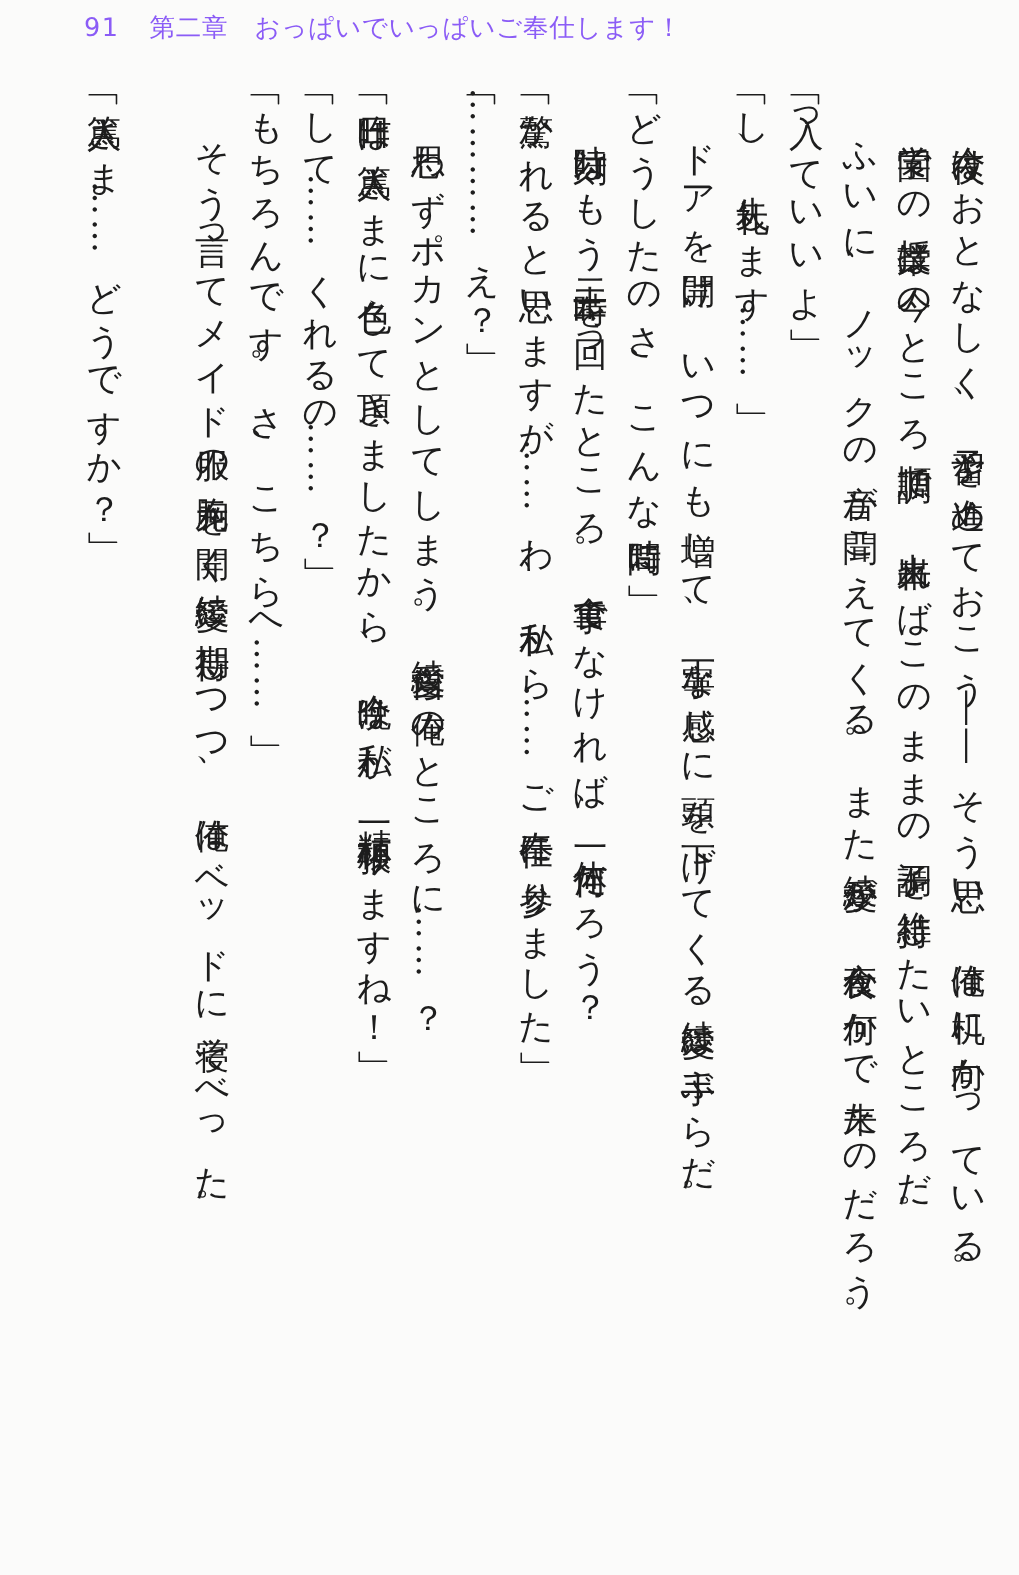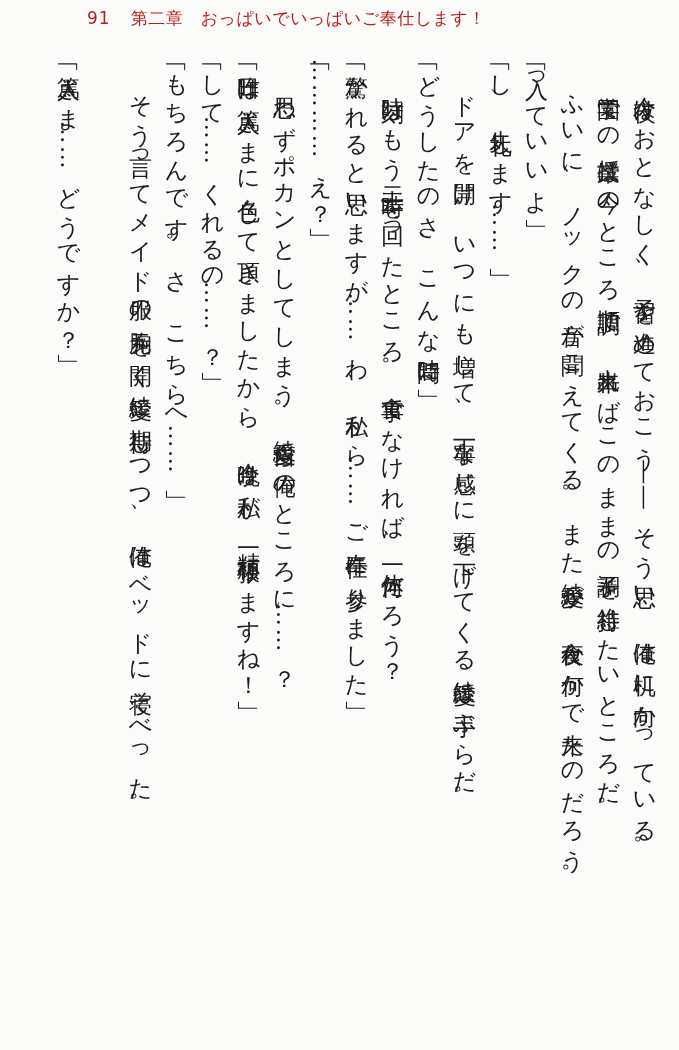--- a/index.html
+++ b/index.html
@@ -13,23 +13,22 @@
     position: relative;
     overflow: hidden;
   }
   
   .running-head {
     position: absolute;
     top: 7px;
     left: 56px;
     font-family: "DejaVu Sans", "Liberation Sans", sans-serif;
     font-size: 17px;
-    color: #b91c1c;
+    color: #8b5cf6;
     white-space: nowrap;
-    margin-left: 31px;
   }
   .pagenum {
     display: inline-block;
     margin-right: 20px;
     letter-spacing: 1px;
   }
   .chapter {
     letter-spacing: 0.5px;
   }
   

